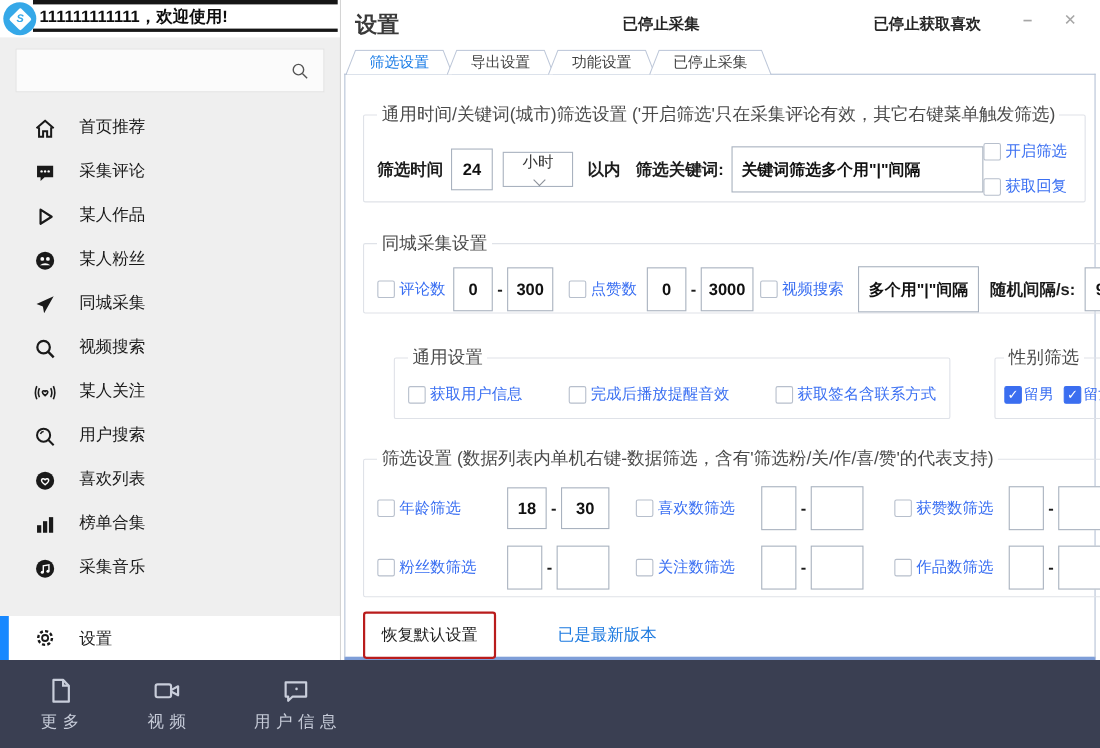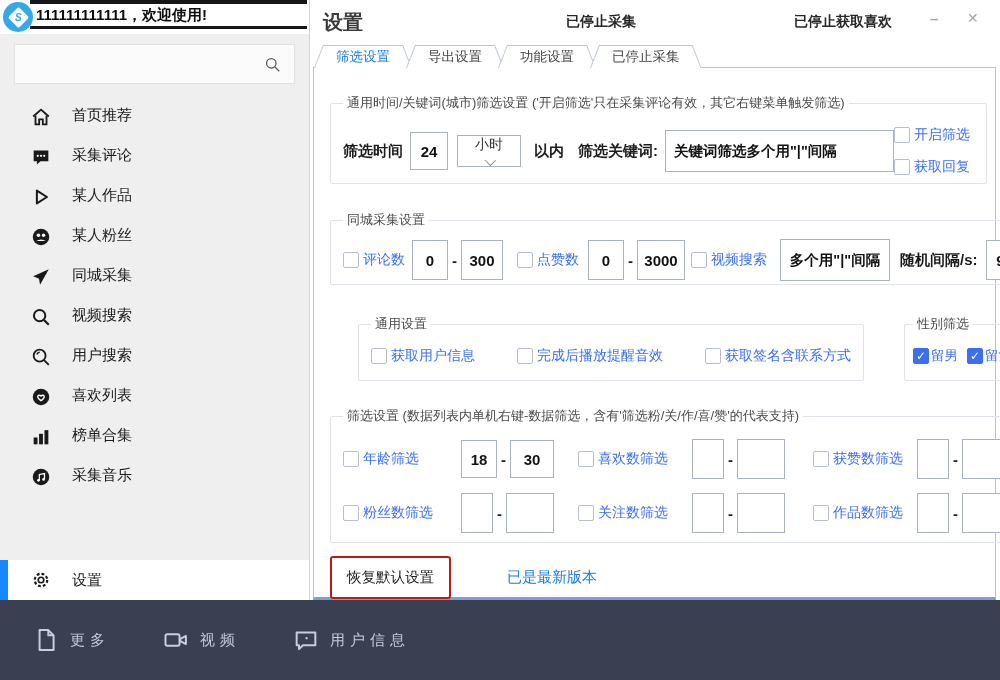--- a/index.html
+++ b/index.html
@@ -19,21 +19,21 @@
   .menu { padding-top:22px; }
   .menu-item { height:40px; display:flex; align-items:flex-start; padding-left:30px; gap:20px; cursor:default; }
   .menu-item .mi-icon { width:22px; height:22px; flex:none; display:flex; }
   .menu-item .mi-label { font-size:15px; color:#1a1a1a; }
   .side-settings { position:absolute; left:0; bottom:0; width:100%; height:40px; background:#fff; display:flex; align-items:center; gap:20px; border-left:8px solid #1888ff; padding-left:22px; }
   .side-settings .mi-icon { width:22px; height:22px; display:flex; }
   .side-settings .mi-label { font-size:15px; color:#1a1a1a; }
 
   
   .bottombar { position:absolute; left:0; top:600px; width:1000px; height:80px; background:#3a3f52; display:flex; align-items:center; padding-left:32px; gap:52px; }
-  .bb-item { display:flex; flex-direction:row; align-items:center; gap:5px;text-align:right; }
+  .bb-item { display:flex; flex-direction:column; align-items:center; gap:5px;text-align:right; }
   .bb-item svg { width:28px; height:28px; }
   .bb-label { color:#c6cbd8; font-size:15px; letter-spacing:5px; text-indent:5px; }
 
   
   .main { position:absolute; left:310px; top:0; width:690px; height:600px; background:#fff; }
   .main-header { position:relative; height:44px; }
   .main-title { position:absolute; left:13px; top:9px; font-size:20px; font-weight:bold; color:#3a3a3a; }
   .status { position:absolute; top:13px; font-size:14px; font-weight:bold; color:#262626; }
   .st1 { left:256px; }
   .st2 { left:484px; }
@@ -44,21 +44,21 @@
   .tabbar { position:absolute; left:4px; top:45px; display:flex; align-items:flex-end; z-index:3; }
   .tab { position:relative; height:23px; margin-right:-6px; }
   .tab .t-bg { position:absolute; inset:0; background:#bcc6d8; clip-path:polygon(9px 0, calc(100% - 9px) 0, 100% 100%, 0 100%); }
   .tab .t-fg { position:absolute; left:1px; right:1px; top:1px; bottom:0; background:#fff; clip-path:polygon(8.6px 0, calc(100% - 8.6px) 0, 100% 100%, 0 100%); }
   .tab .t-lbl { position:relative; z-index:1; display:block; line-height:23px; padding:0 22px; font-size:13.5px; color:#444; }
   .tab.active .t-lbl { color:#1a7ce6; }
 
   .panel { position:absolute; left:3px; right:4px; top:67px; bottom:0; border:1px solid #b6c2d6; border-bottom:3px solid #7e9ed8; background:#fff; padding:0 14px; z-index:1; }
 
   fieldset { border:1px solid #dfe2e8; border-radius:2px; padding:6px 12px 10px 12px; }
-  legend { padding:0 4px; font-size:13px; color:#4a4a4a; }
+  legend { padding:0 4px; font-size:16px; color:#4a4a4a; }
 
   .fs-row { display:flex; align-items:center; }
   .inp { border:1px solid #a9b2bf; background:#fff; font-weight:bold; font-size:15px; color:#111; text-align:center; height:38px; font-family:inherit; outline:none; }
   .inp-left { text-align:left; padding:0 8px; font-size:14.5px; }
   .dlab { font-weight:bold; color:#1c1c1c; font-size:15px; white-space:nowrap; }
   .dash { font-weight:bold; color:#1c1c1c; font-size:15px; margin:0 4px; }
   .select { display:flex; align-items:center; justify-content:space-between; border:1px solid #a9b2bf; height:32px; width:64px; padding:0 7px; font-size:14px; color:#333; background:#fff; }
   .chev { width:8px; height:8px; border-right:1.6px solid #8a8f98; border-bottom:1.6px solid #8a8f98; transform:rotate(45deg) translateY(-2px); }
 
   .cb { width:16px; height:16px; border:1px solid #b7bfcc; background:#fff; border-radius:2px; display:inline-flex; align-items:center; justify-content:center; flex:none; cursor:pointer; }
@@ -164,20 +164,32 @@
         <span class="mi-label">同城采集</span>
       </div>
       <div class="menu-item">
         <span class="mi-icon">
           <svg viewBox="0 0 24 24" width="22" height="22">
               <circle cx="10.5" cy="10.5" r="6.2" fill="none" stroke="#1a1a1a" stroke-width="2.2"></circle>
               <path d="M15.2 15.2 L20.5 20.5" stroke="#1a1a1a" stroke-width="2.4"></path>
             </svg>
         </span>
         <span class="mi-label">视频搜索</span>
+      </div>
+      <div class="menu-item">
+        <span class="mi-icon">
+          <svg viewBox="0 0 24 24" width="22" height="22" fill="none" stroke="#1a1a1a" stroke-width="1.6">
+              <path d="M6.4 7.5 Q4.3 12 6.4 16.5"></path>
+              <path d="M3.8 5.5 Q1 12 3.8 18.5"></path>
+              <path d="M17.6 7.5 Q19.7 12 17.6 16.5"></path>
+              <path d="M20.2 5.5 Q23 12 20.2 18.5"></path>
+              <path d="M12 15 C9.9 13.3 9.1 12.2 9.4 11.1 C9.7 10 11 9.7 12 10.9 C13 9.7 14.3 10 14.6 11.1 C14.9 12.2 14.1 13.3 12 15 Z"></path>
+            </svg>
+        </span>
+        <span class="mi-label">某人关注</span>
       </div>
       <div class="menu-item">
         <span class="mi-icon">
           <svg viewBox="0 0 24 24" width="22" height="22" fill="none" stroke="#1a1a1a" stroke-width="2">
               <circle cx="10.5" cy="10.5" r="6.5"></circle>
               <path d="M15.3 15.3 L20.5 20.5"></path>
               <path d="M7.4 9.2 A3.6 3.6 0 0 1 10.6 6.8" stroke-width="1.5"></path>
             </svg>
         </span>
         <span class="mi-label">用户搜索</span>

